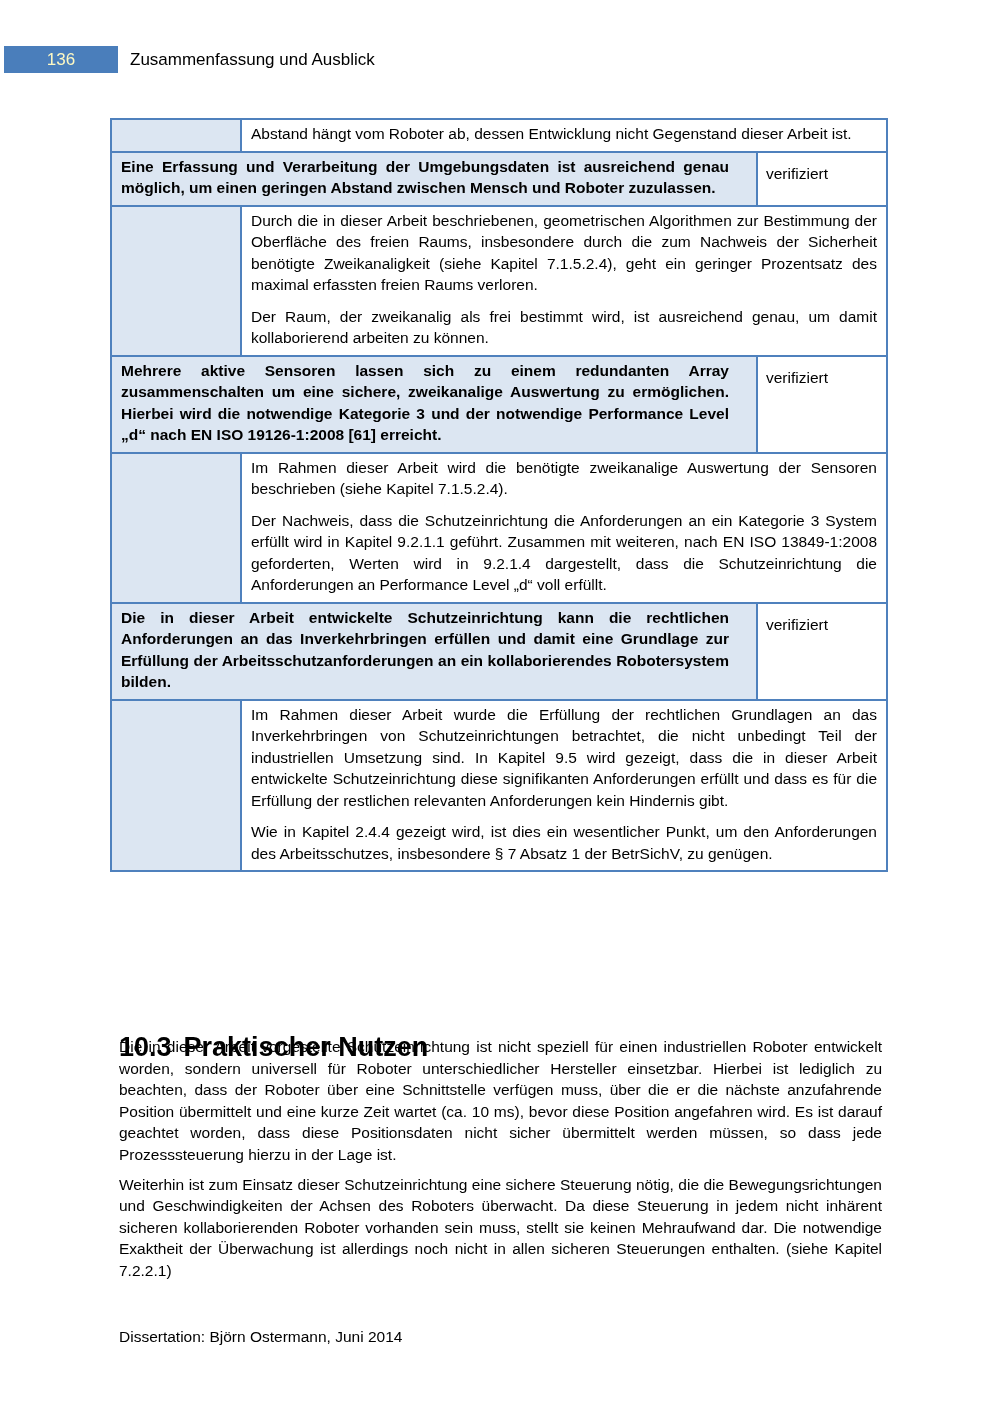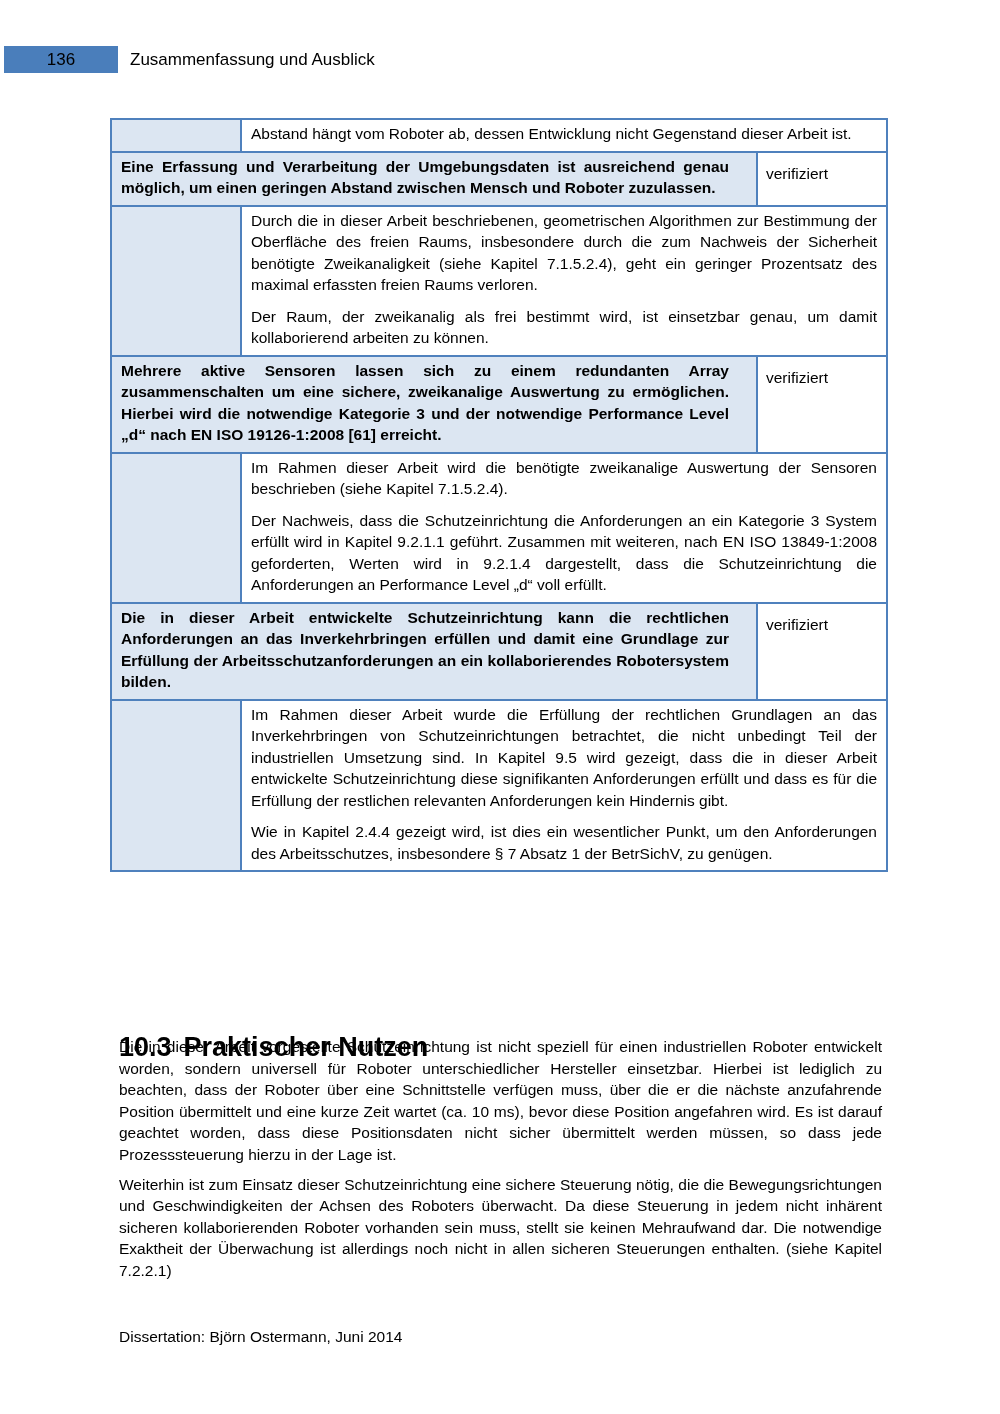--- a/index.html
+++ b/index.html
@@ -11,21 +11,21 @@
     font-family: "Liberation Sans", sans-serif;
     color: #000000;
   }
 
   
   .pagenum-box {
     position: absolute;
     left: 4px; top: 46px;
     width: 114px; height: 27px;
     background: #4a7ebb;
-    color: #000000;
+    color: #fef9c3;
     font-size: 17px;
     line-height: 27px;
     text-align: center;
   }
   .chapter-title {
     position: absolute;
     left: 130px; top: 50px;
     font-size: 17px;
     line-height: 20px;
   }
@@ -104,21 +104,21 @@
       <tr>
         <td class="cell-claim" colspan="2">
           <p>Eine Erfassung und Verarbeitung der Umgebungsdaten ist ausreichend genau möglich, um einen geringen Abstand zwischen Mensch und Roboter zuzulassen.</p>
         </td>
         <td class="cell-status">verifiziert</td>
       </tr>
       <tr>
         <td class="cell-spacer"></td>
         <td class="cell-expl" colspan="2">
           <p>Durch die in dieser Arbeit beschriebenen, geometrischen Algorithmen zur Bestimmung der Oberfläche des freien Raums, insbesondere durch die zum Nachweis der Sicherheit benötigte Zweikanaligkeit (siehe Kapitel 7.1.5.2.4), geht ein geringer Prozentsatz des maximal erfassten freien Raums verloren.</p>
-          <p>Der Raum, der zweikanalig als frei bestimmt wird, ist einsetzbar genau, um damit kollaborierend arbeiten zu können.</p>
+          <p>Der Raum, der zweikanalig als frei bestimmt wird, ist ausreichend genau, um damit kollaborierend arbeiten zu können.</p>
         </td>
       </tr>
       <tr>
         <td class="cell-claim" colspan="2">
           <p>Mehrere aktive Sensoren lassen sich zu einem redundanten Array zusammenschalten um eine sichere, zweikanalige Auswertung zu ermöglichen. Hierbei wird die notwendige Kategorie 3 und der notwendige Performance Level „d“ nach EN ISO 19126-1:2008 [61] erreicht.</p>
         </td>
         <td class="cell-status">verifiziert</td>
       </tr>
       <tr>
         <td class="cell-spacer"></td>

